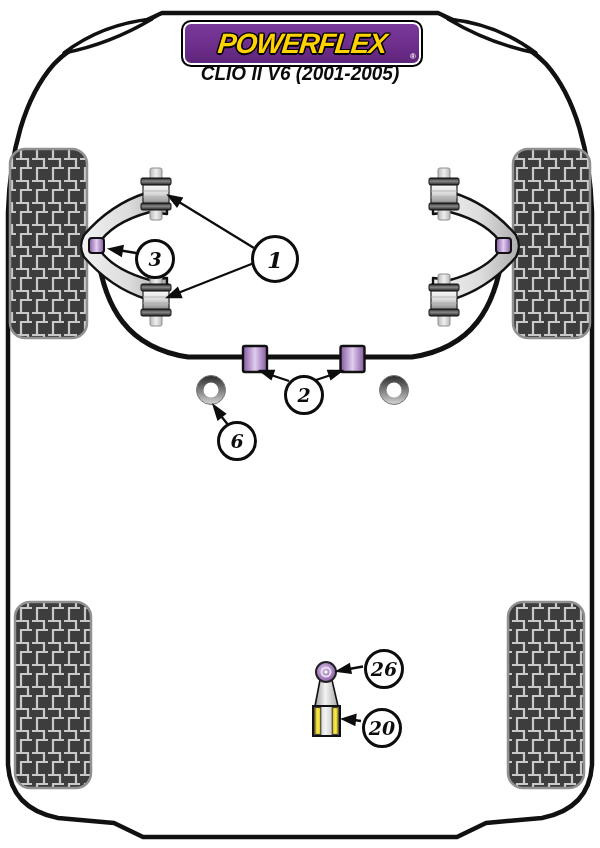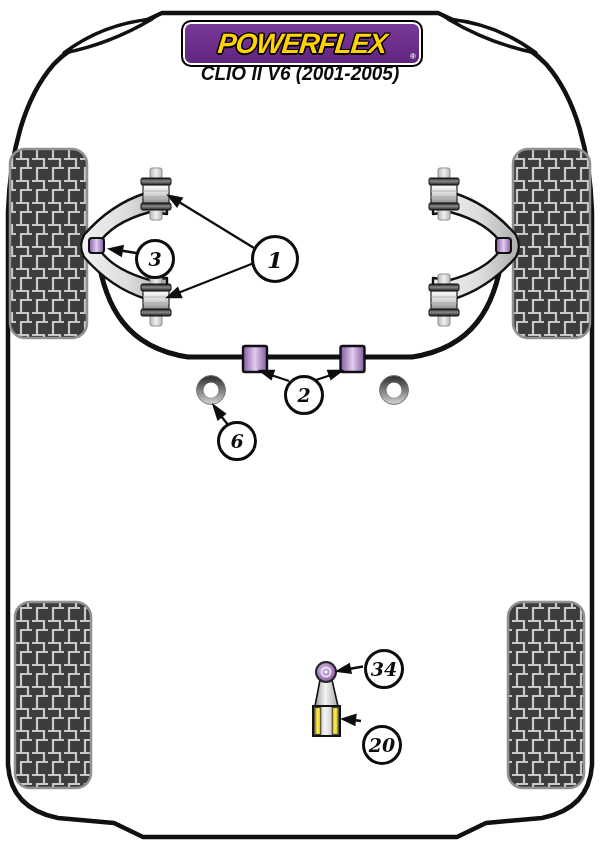--- a/index.html
+++ b/index.html
@@ -200,19 +200,19 @@
   <div class="callout small" style="left:135px;top:239px;">
       <span>3</span>
     </div>
   <div class="callout small" style="left:284px;top:375px;">
       <span>2</span>
     </div>
   <div class="callout small" style="left:217px;top:421px;">
       <span>6</span>
     </div>
   <div class="callout small" style="left:364px;top:649px;">
-      <span>34</span>
-    </div>
-  <div class="callout small" style="left:362px;top:725px;">
+      <span>26</span>
+    </div>
+  <div class="callout small" style="left:362px;top:708px;">
       <span>20</span>
     </div>
 
 </div>
 
 </body></html>

